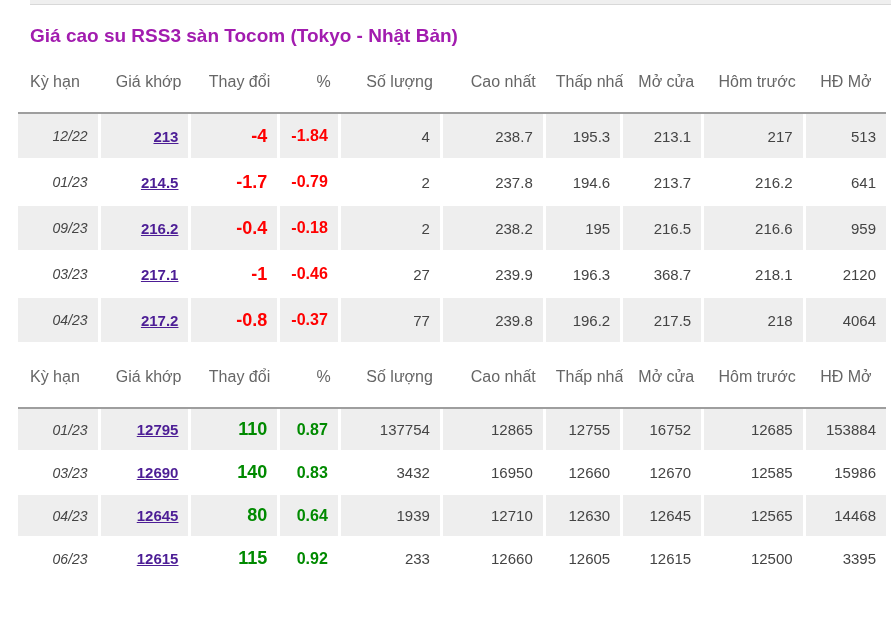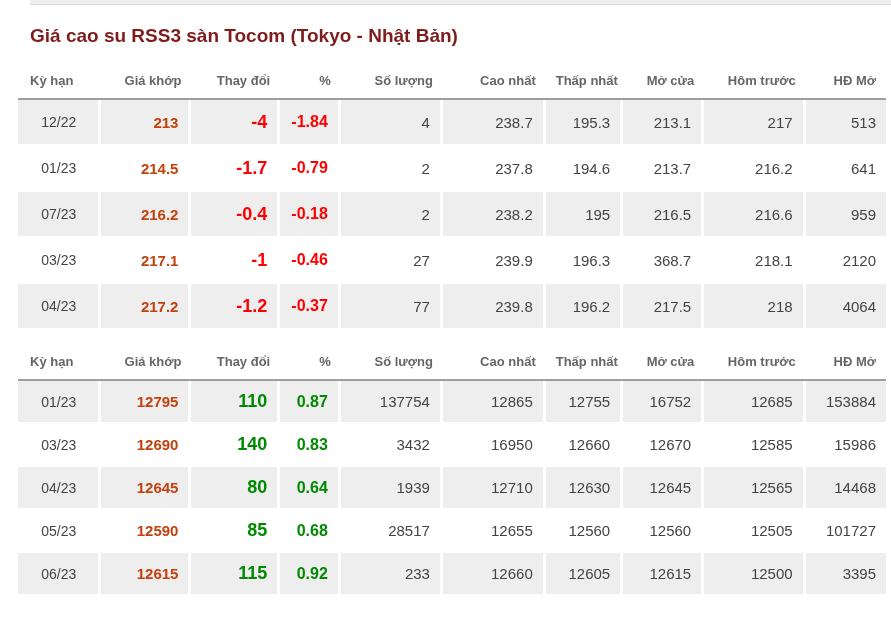--- a/index.html
+++ b/index.html
@@ -9,58 +9,58 @@
     -webkit-font-smoothing:antialiased;
   }
   .top-strip{
     margin-left:30px;height:4px;background:#efefef;
     border-bottom:1px solid #d8d8d8;
   }
   .section{padding:0 5px 0 18px;}
   .table-title{
     margin:18px 0 0 12px;
     font-size:19px;line-height:26px;font-weight:bold;
-    color:#7f1d1d;
+    color:#a21caf;
   }
   table.price-table{
     width:100%;border-collapse:separate;border-spacing:0;
     table-layout:fixed;margin-top:12px;
   }
   
   .price-table th:nth-child(1){width:9.2%;}
   .price-table th:nth-child(2){width:10.6%;}
   .price-table th:nth-child(3){width:10.3%;}
   .price-table th:nth-child(4){width:6.3%;}
   .price-table th:nth-child(5){width:12.2%;}
   .price-table th:nth-child(6){width:12.3%;}
   .price-table th:nth-child(7){width:8.7%;}
   .price-table th:nth-child(8){width:9.2%;}
   .price-table th:nth-child(9){width:12.1%;}
-  .price-table th:nth-child(10){width:9.1%;}
+  .price-table th:nth-child(10){width:9.1%;text-align:center;}
 
   .price-table thead th{
-    font-weight:bold;font-size:13px;color:#666666;
-    text-align:right;padding:12px 10px 10px;
+    font-weight:normal;font-size:16px;color:#666666;
+    text-align:right;padding:12px 10px 21px;
     border-bottom:2px solid #9e9e9e;
     white-space:nowrap;overflow:hidden;
   }
   .price-table thead th:first-child{text-align:left;padding-left:12px;}
 
   .price-table tbody td{
     height:44px;padding:0 10px;font-size:15px;color:#444444;
     text-align:right;vertical-align:middle;white-space:nowrap;
     border-right:3px solid #ffffff;border-bottom:2px solid #ffffff;
     background:#ffffff;
   }
   .t2 .price-table tbody td{height:41px;}
   .price-table tbody td:last-child{border-right:none;}
   .price-table tbody tr:nth-child(odd) td{background:#eeeeee;}
 
-  .price-table td.col-term{text-align:center;font-size:14px;color:#444444;padding-left:12px;}
-  .price-table td.col-match{font-weight:bold;color:#c2410c;font-size:15px;}
+  .price-table td.col-term{text-align:right;font-size:14px;color:#444444;padding-left:12px;font-style:italic;}
+  .price-table td.col-match{font-weight:bold;color:#4c1d95;font-size:15px;text-decoration:underline;}
   .price-table td.col-change{font-weight:bold;font-size:18px;color:var(--chg,#ff0000);}
   .price-table td.col-pct{font-weight:bold;font-size:16px;color:var(--chg,#ff0000);}
 </style>
 </head>
 <body>
 
 <div class="top-strip"></div>
 
 <div class="section t1" style="--chg: #ff0000;">
   <h2 class="table-title">Giá cao su RSS3 sàn Tocom (Tokyo - Nhật Bản)</h2>
@@ -98,21 +98,21 @@
           <td class="col-change">-1.7</td>
           <td class="col-pct">-0.79</td>
           <td>2</td>
           <td>237.8</td>
           <td>194.6</td>
           <td>213.7</td>
           <td>216.2</td>
           <td>641</td>
         </tr>
         <tr>
-          <td class="col-term">07/23</td>
+          <td class="col-term">09/23</td>
           <td class="col-match">216.2</td>
           <td class="col-change">-0.4</td>
           <td class="col-pct">-0.18</td>
           <td>2</td>
           <td>238.2</td>
           <td>195</td>
           <td>216.5</td>
           <td>216.6</td>
           <td>959</td>
         </tr>
@@ -124,21 +124,21 @@
           <td>27</td>
           <td>239.9</td>
           <td>196.3</td>
           <td>368.7</td>
           <td>218.1</td>
           <td>2120</td>
         </tr>
         <tr>
           <td class="col-term">04/23</td>
           <td class="col-match">217.2</td>
-          <td class="col-change">-1.2</td>
+          <td class="col-change">-0.8</td>
           <td class="col-pct">-0.37</td>
           <td>77</td>
           <td>239.8</td>
           <td>196.2</td>
           <td>217.5</td>
           <td>218</td>
           <td>4064</td>
         </tr>
       </tbody>
   </table>
@@ -191,32 +191,20 @@
           <td class="col-change">80</td>
           <td class="col-pct">0.64</td>
           <td>1939</td>
           <td>12710</td>
           <td>12630</td>
           <td>12645</td>
           <td>12565</td>
           <td>14468</td>
         </tr>
         <tr>
-          <td class="col-term">05/23</td>
-          <td class="col-match">12590</td>
-          <td class="col-change">85</td>
-          <td class="col-pct">0.68</td>
-          <td>28517</td>
-          <td>12655</td>
-          <td>12560</td>
-          <td>12560</td>
-          <td>12505</td>
-          <td>101727</td>
-        </tr>
-        <tr>
           <td class="col-term">06/23</td>
           <td class="col-match">12615</td>
           <td class="col-change">115</td>
           <td class="col-pct">0.92</td>
           <td>233</td>
           <td>12660</td>
           <td>12605</td>
           <td>12615</td>
           <td>12500</td>
           <td>3395</td>

